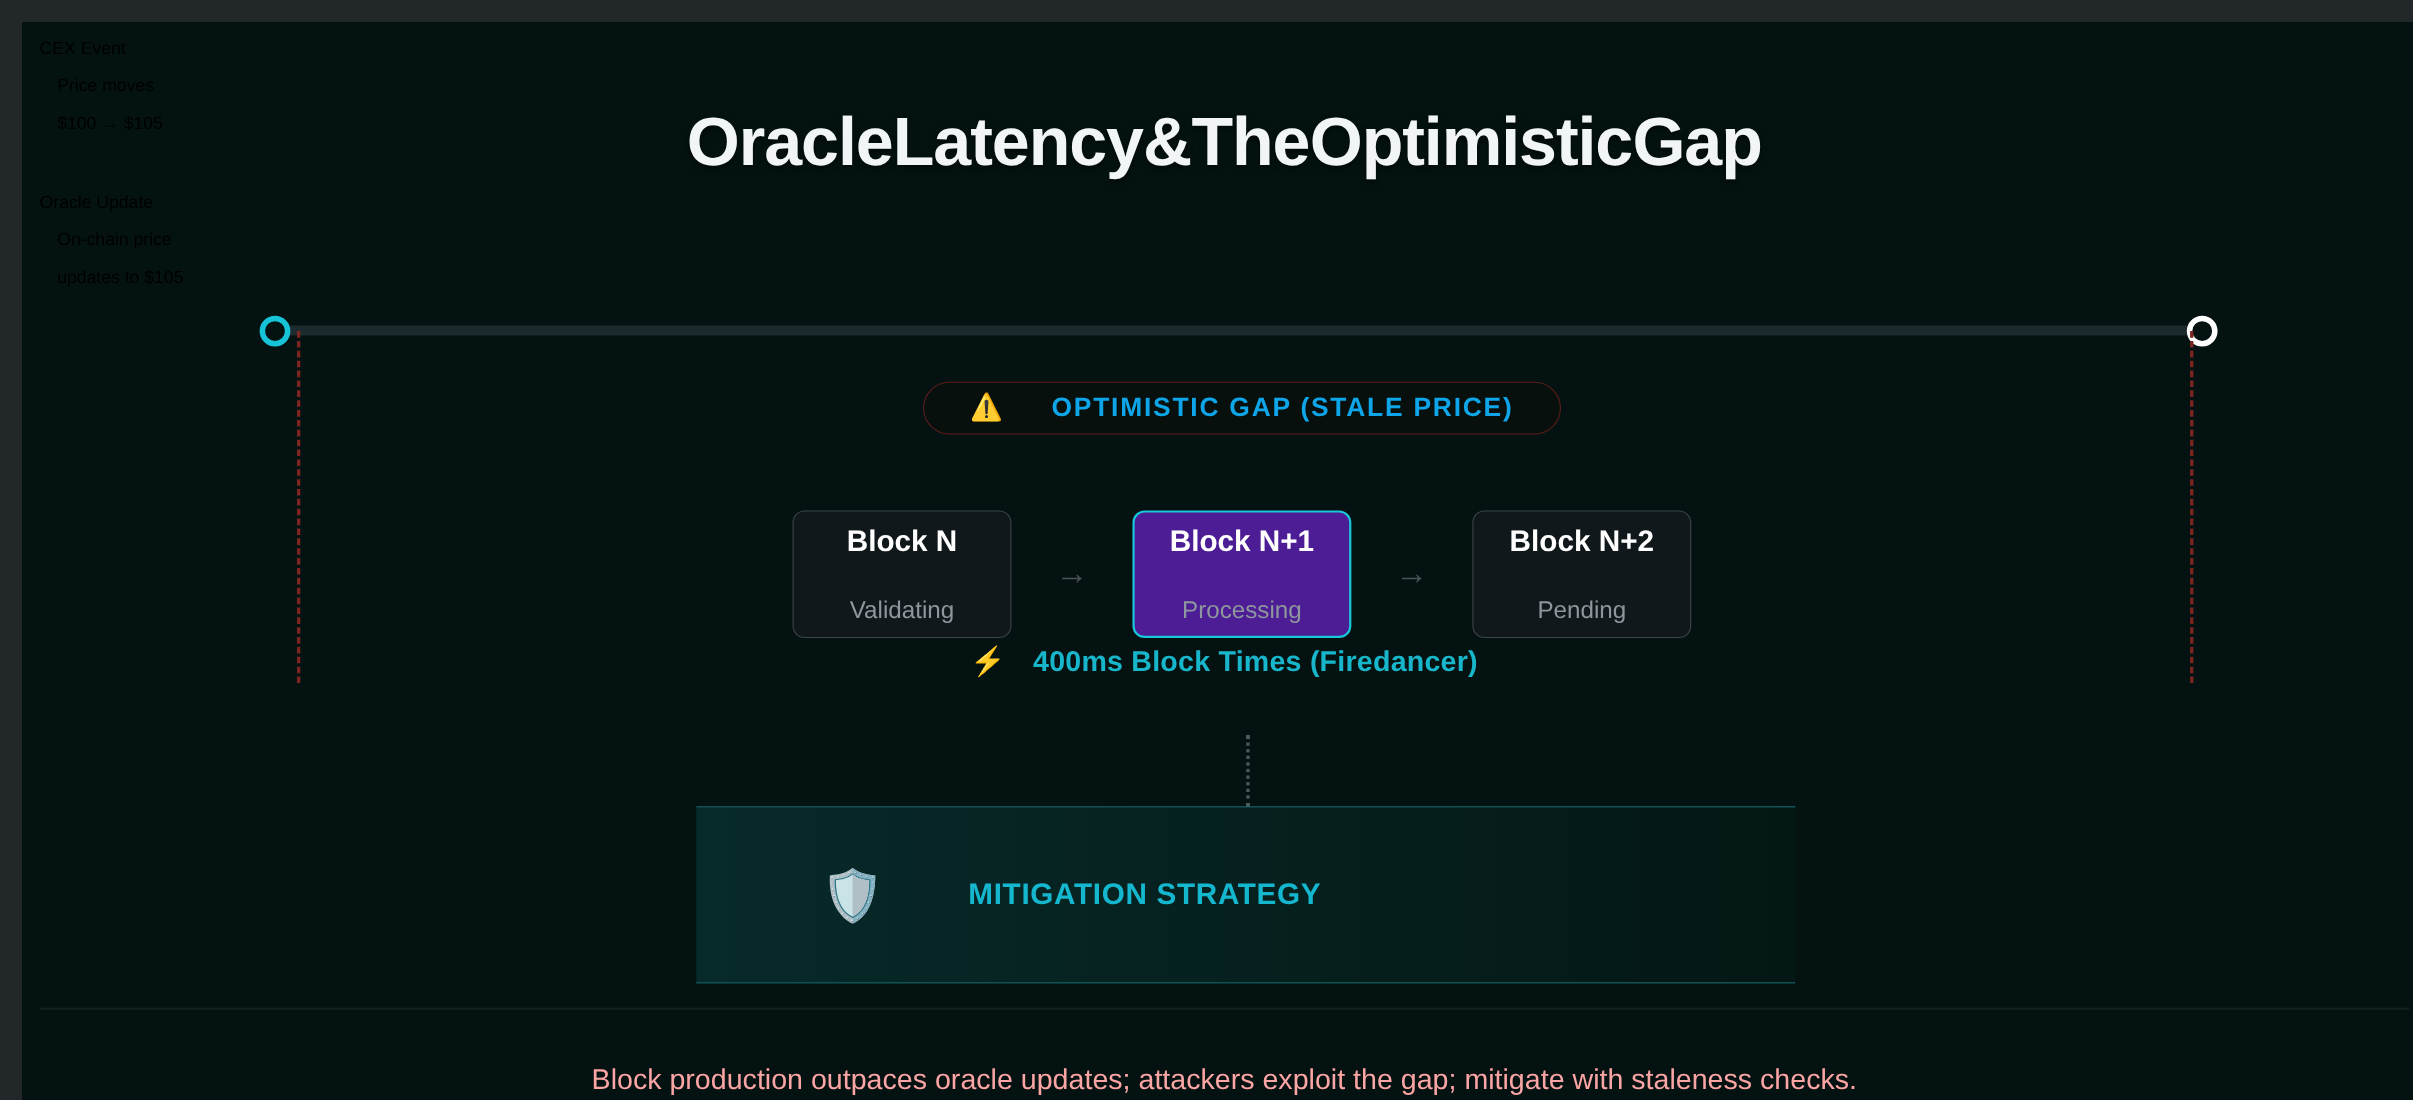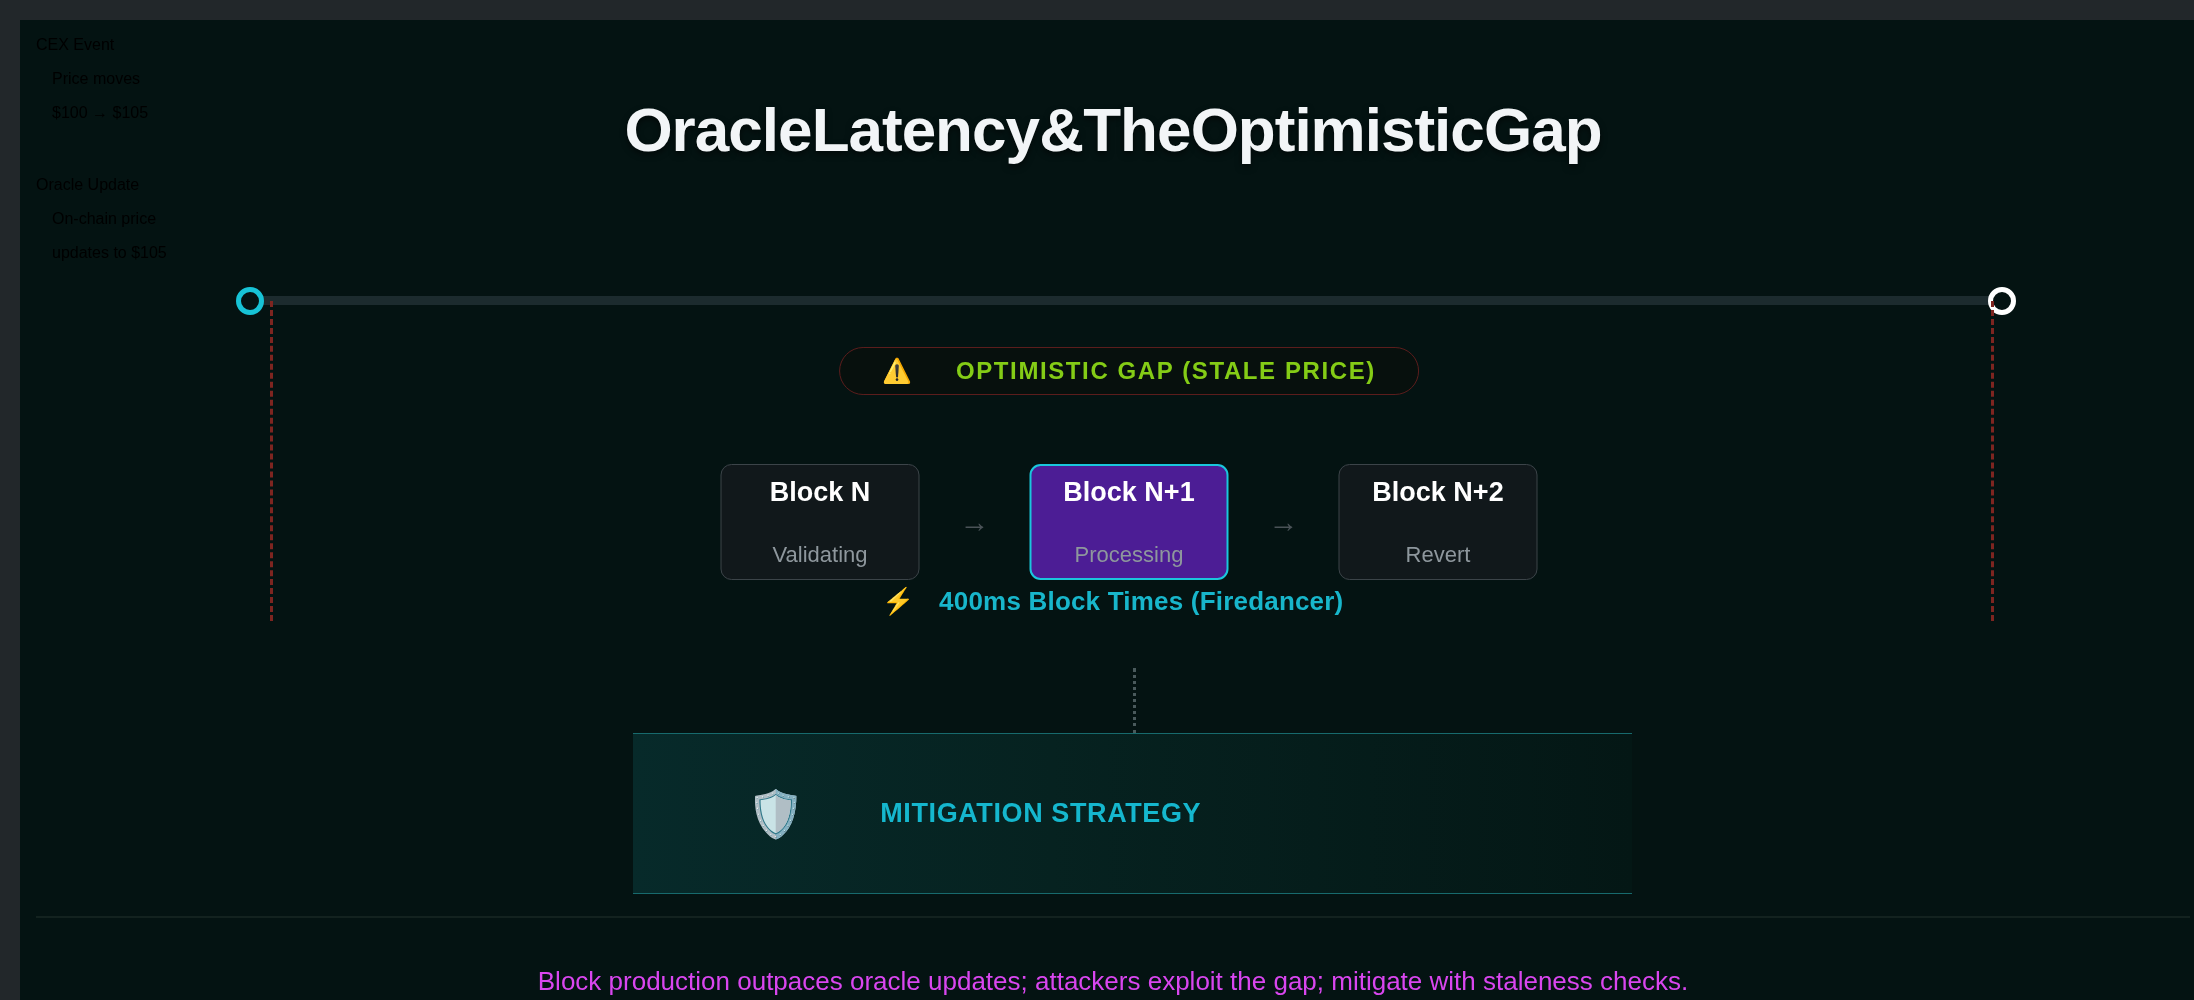--- a/index.html
+++ b/index.html
@@ -72,21 +72,21 @@
     padding:0 26px;
     display:flex; align-items:center; gap:12px;
     border:1.6px solid #5b1d1c;
     border-radius:26px;
     background:#07100d;
   }
   #gap-badge .warn{ font-size:24px; line-height:1; }
   #gap-badge .txt{
     font-size:24px;
     font-weight:bold;
-    color:#84cc16;
+    color:#0ea5e9;
     letter-spacing:1.6px;
     white-space:nowrap;
   }
 
   
   #blocks{
     position:absolute;
     left:50%; transform:translateX(-50%);
     top:412px;
     display:flex;
@@ -158,21 +158,21 @@
     position:absolute;
     left:0; right:0; top:880px;
     height:1.6px;
     background:#13221f;
   }
   #footer{
     position:absolute;
     left:0; right:0; top:930px;
     text-align:center;
     font-size:26px;
-    color:#d946ef;
+    color:#fca5a5;
   }
 </style>
 </head>
 <body>
 
 <div id="canvas">
 
   <div id="title">Oracle Latency &amp; The Optimistic Gap</div>
 
   <div id="cex-head">CEX Event</div>
@@ -204,21 +204,21 @@
       <div class="bs">Validating</div>
     </div>
     <div class="arrow">→</div>
     <div class="blk active">
       <div class="bn">Block N+1</div>
       <div class="bs">Processing</div>
     </div>
     <div class="arrow">→</div>
     <div class="blk">
       <div class="bn">Block N+2</div>
-      <div class="bs">Revert</div>
+      <div class="bs">Pending</div>
     </div>
   </div>
 
   <div id="bt-line">
     <span class="bolt">⚡</span><span>400ms Block Times (Firedancer)</span>
   </div>
 
   <div id="dotted"></div>
 
   <div id="mitigation">

